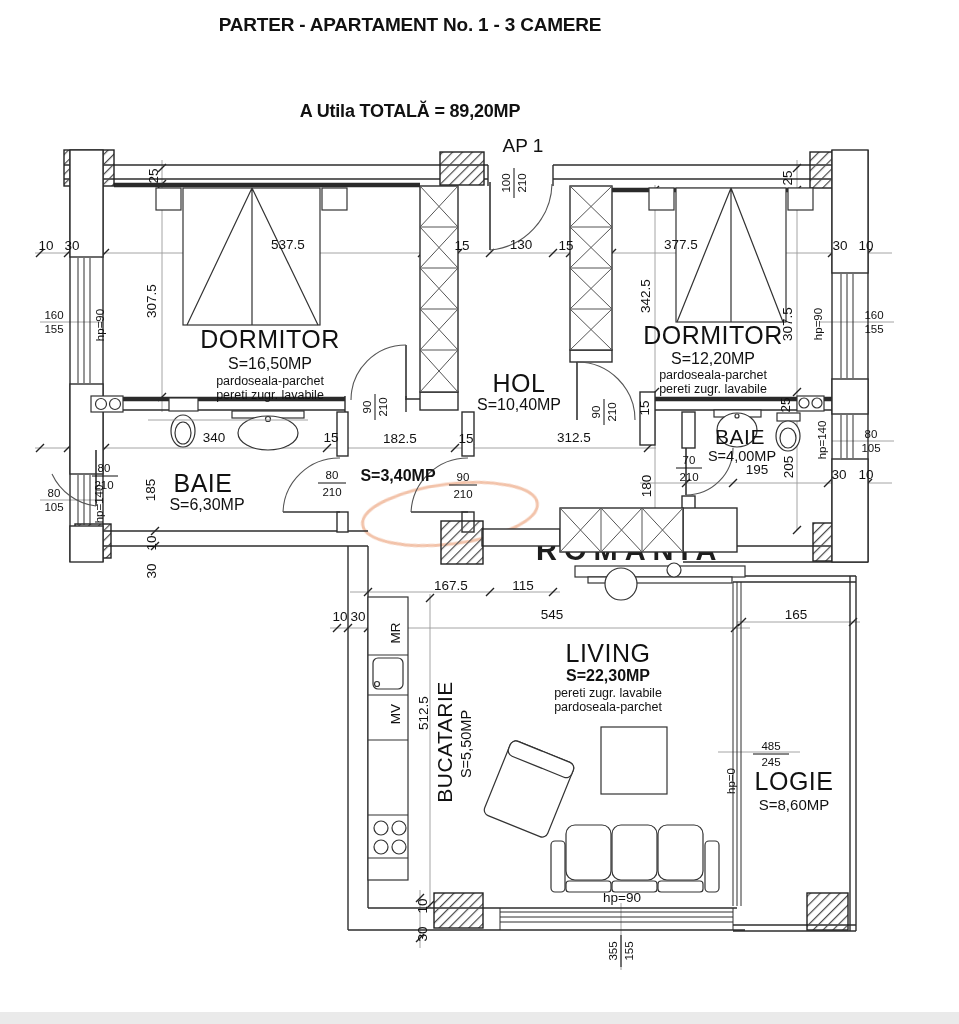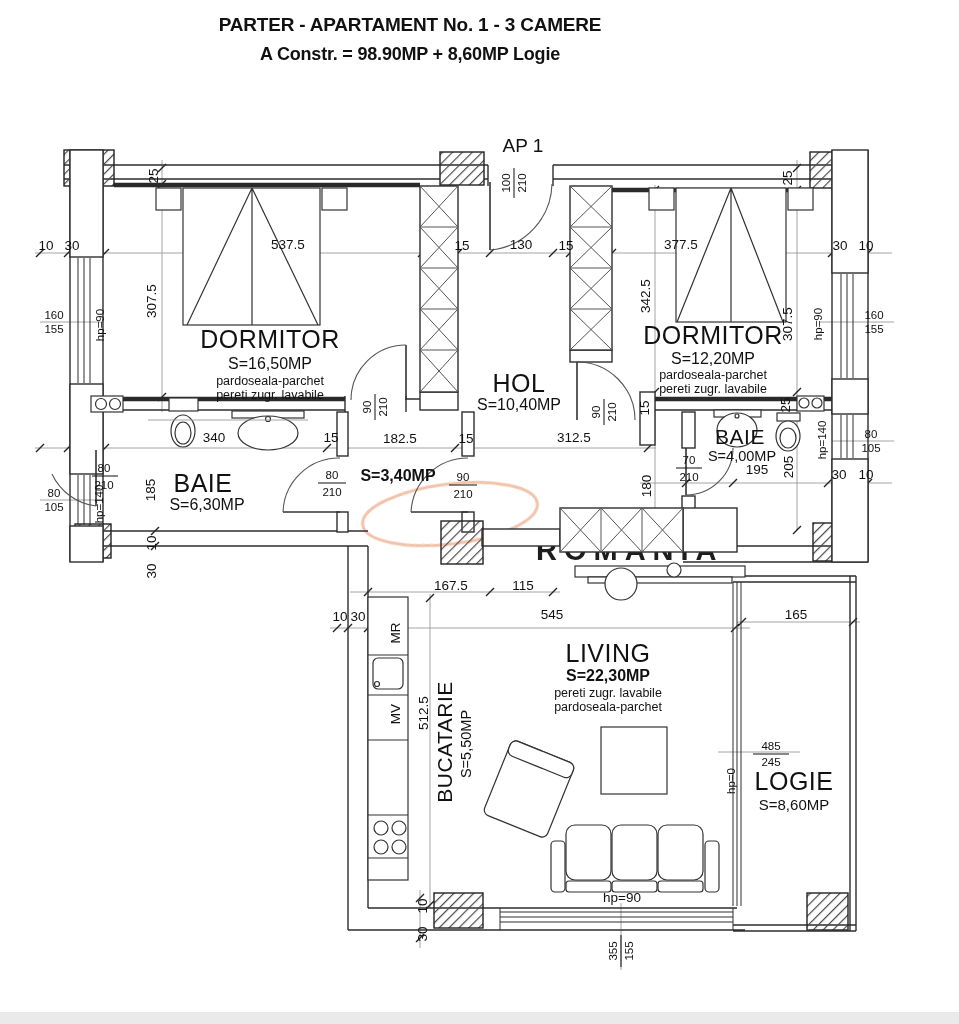--- a/index.html
+++ b/index.html
@@ -33,21 +33,21 @@
   .leaf{stroke:#333;stroke-width:1.6;fill:none;}
   .glz{stroke:#2e2e2e;stroke-width:1;fill:none;}
   .xd{stroke:#555;stroke-width:1;fill:none;}
   .frl{stroke:#111;stroke-width:1;fill:none;}
 </style>
 </head>
 <body>
 
 <div id="stage">
   <div class="hdr h1">PARTER - APARTAMENT No. 1 - 3 CAMERE</div>
-  <div class="hdr h2">A Constr.  = 98.90MP + 8,60MP Logie</div>
+  <div class="hdr h4">A Utila TOTALĂ = 89,20MP</div>
 
   <svg width="959" height="1024" viewBox="0 0 959 1024">
     <defs>
       <pattern id="hatch" width="7" height="7" patternUnits="userSpaceOnUse" patternTransform="rotate(45)">
         <line x1="0" y1="0" x2="0" y2="7" stroke="#4a4a4a" stroke-width="2.4"></line>
       </pattern>
     </defs>
 
     <g opacity="0.95">
       <ellipse cx="450" cy="514" rx="88" ry="30" fill="none" stroke="#f2c0a6" stroke-width="3" transform="rotate(-7 450 514)"></ellipse>

